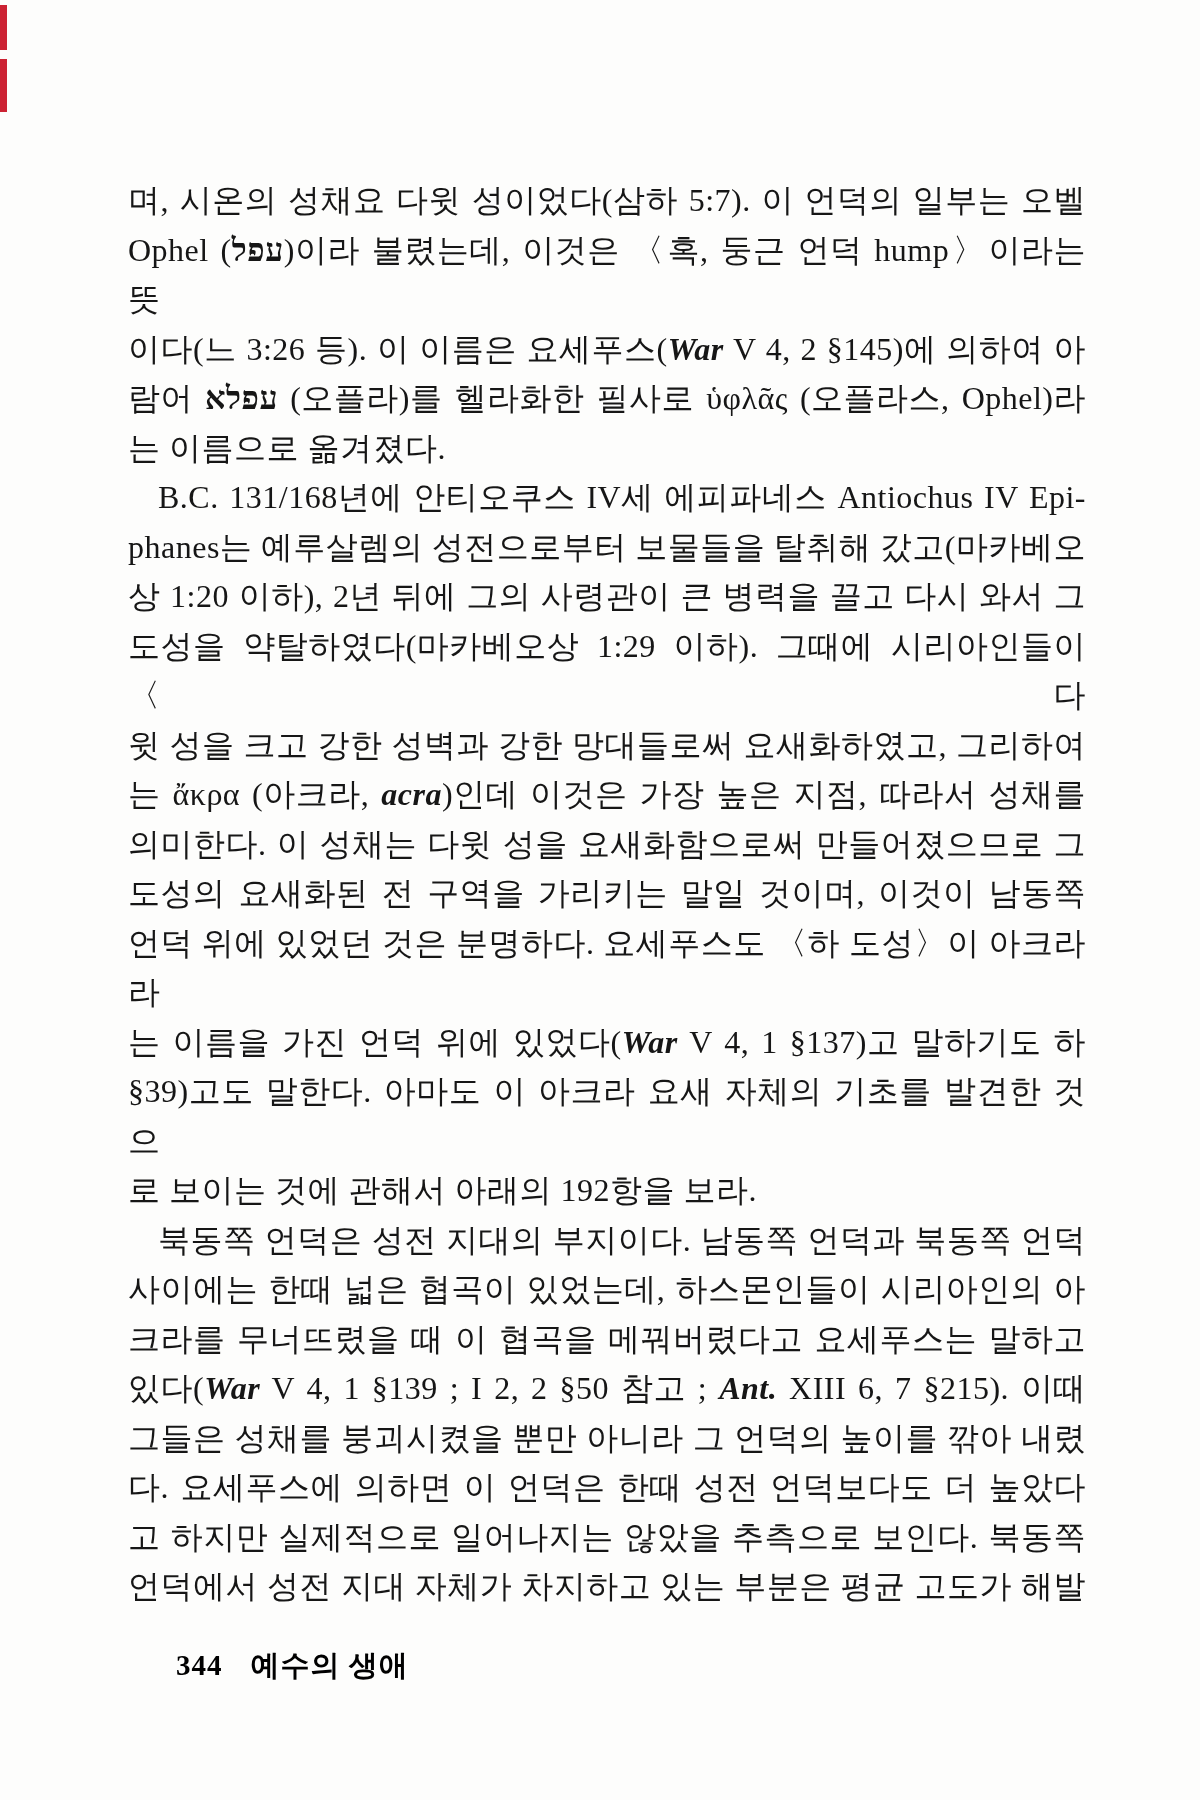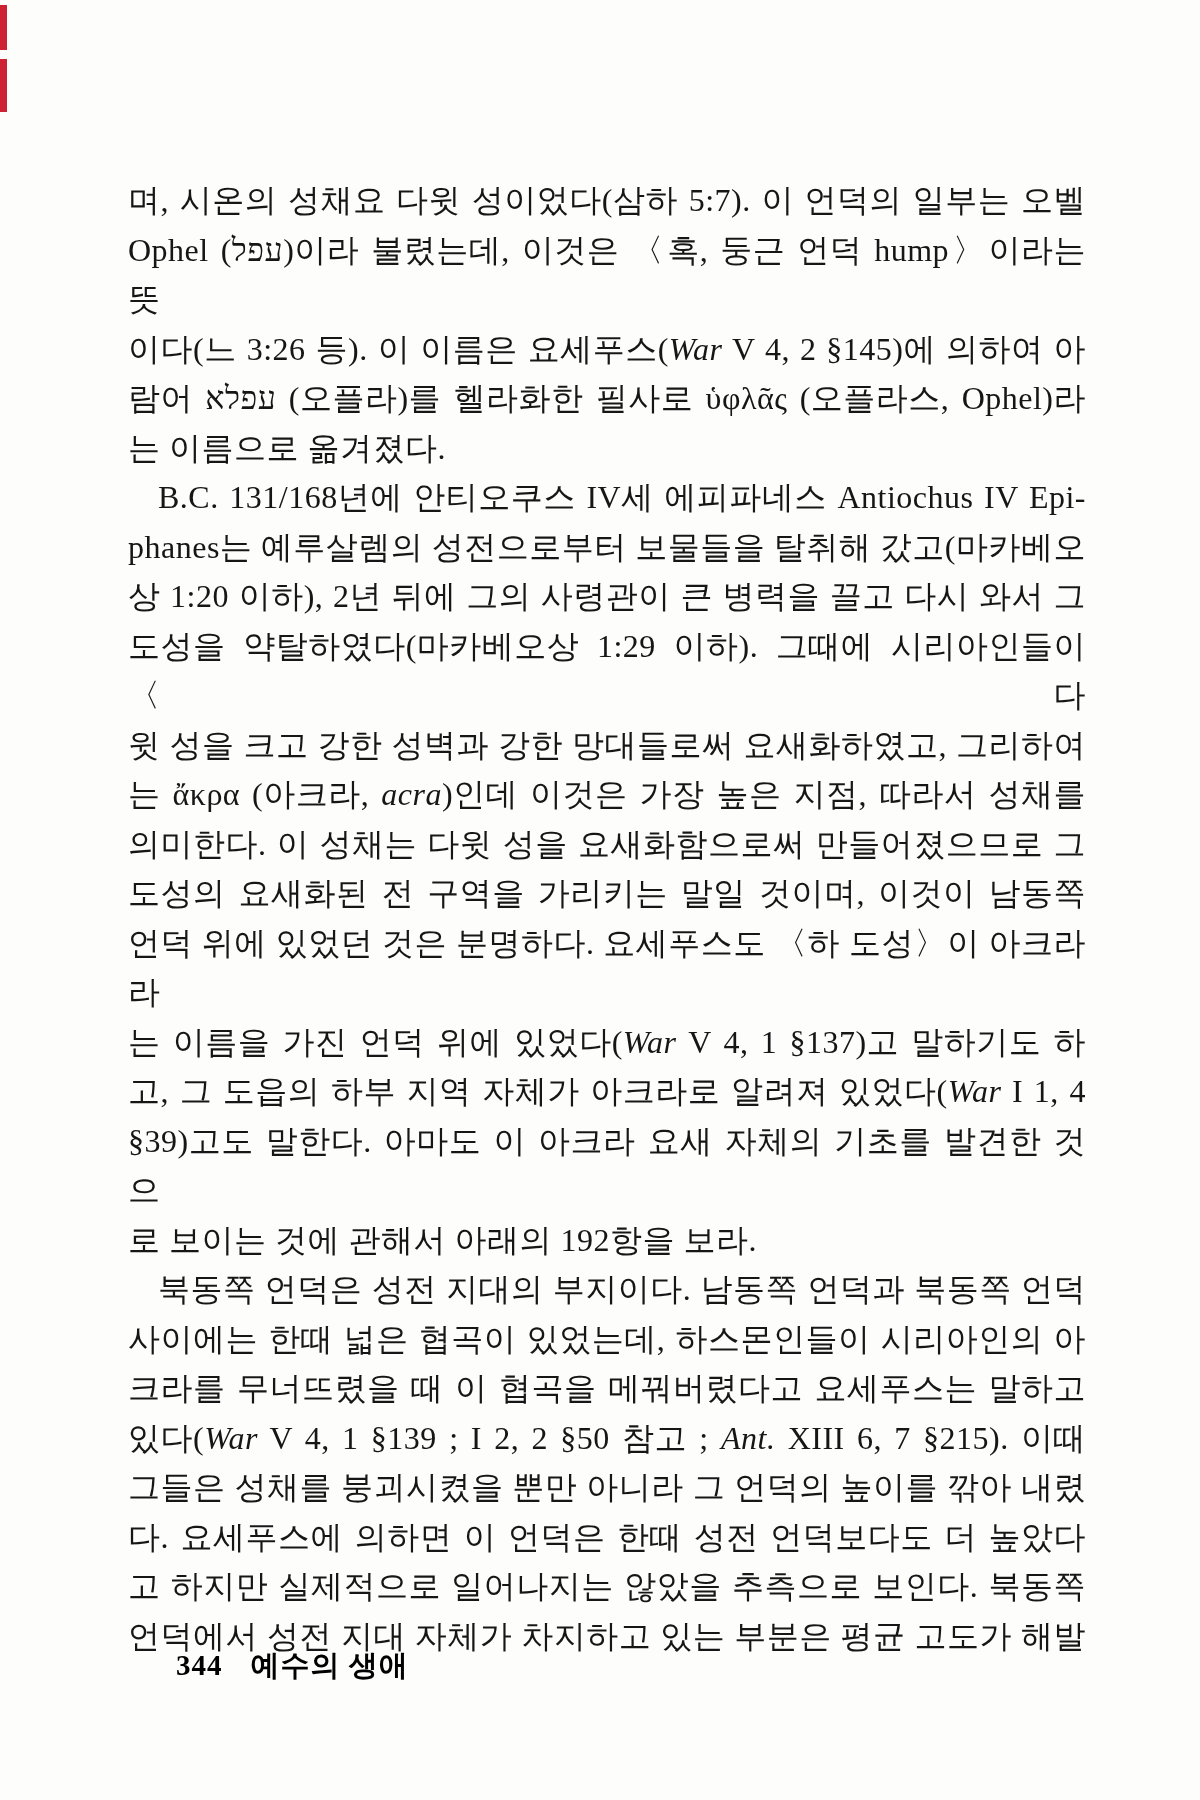--- a/index.html
+++ b/index.html
@@ -39,22 +39,22 @@
   .line {
     text-align: justify;
     text-align-last: justify;
     text-justify: inter-word;
     white-space: normal;
   }
   .line.para-end { text-align-last: left; }
   .line.indent   { text-indent: 30px; }
 
   .seg-plain  { font-style: normal; }
-  .seg-italic { font-style: italic; }
-  .seg-hebrew { font-weight: normal; }
+  .seg-italic { font-style: italic; font-weight: bold; }
+  .seg-hebrew { font-weight: bold; }
   .seg-greek  { font-style: normal; }
 
   .footer {
     position: absolute;
     left: 176px;
     top: 1646px;
     font-size: 29px;
     font-weight: 600;
     letter-spacing: 1px;
     color: #000000;
@@ -77,21 +77,20 @@
       <div class="line indent"><span class="seg-plain">B.C. 131/168년에 안티오쿠스 IV세 에피파네스 Antiochus IV Epi-</span></div>
       <div class="line"><span class="seg-plain">phanes는 예루살렘의 성전으로부터 보물들을 탈취해 갔고(마카베오</span></div>
       <div class="line"><span class="seg-plain">상 1:20 이하), 2년 뒤에 그의 사령관이 큰 병력을 끌고 다시 와서 그</span></div>
       <div class="line"><span class="seg-plain">도성을 약탈하였다(마카베오상 1:29 이하). 그때에 시리아인들이 〈다</span></div>
       <div class="line"><span class="seg-plain">윗 성을 크고 강한 성벽과 강한 망대들로써 요새화하였고, 그리하여</span></div>
       <div class="line"><span class="seg-plain">는 </span><span class="seg-greek">ἄκρα</span><span class="seg-plain"> (아크라, </span><span class="seg-italic">acra</span><span class="seg-plain">)인데 이것은 가장 높은 지점, 따라서 성채를</span></div>
       <div class="line"><span class="seg-plain">의미한다. 이 성채는 다윗 성을 요새화함으로써 만들어졌으므로 그</span></div>
       <div class="line"><span class="seg-plain">도성의 요새화된 전 구역을 가리키는 말일 것이며, 이것이 남동쪽</span></div>
       <div class="line"><span class="seg-plain">언덕 위에 있었던 것은 분명하다. 요세푸스도 〈하 도성〉이 아크라라</span></div>
       <div class="line"><span class="seg-plain">는 이름을 가진 언덕 위에 있었다(</span><span class="seg-italic">War</span><span class="seg-plain"> V 4, 1 §137)고 말하기도 하</span></div>
-      <div class="line"><span class="seg-plain">고, 그 도읍의 하부 지역 자체가 아크라로 알려져 있었다(</span><span class="seg-italic">War</span><span class="seg-plain"> I 1, 4</span></div>
       <div class="line"><span class="seg-plain">§39)고도 말한다. 아마도 이 아크라 요새 자체의 기초를 발견한 것으</span></div>
       <div class="line para-end"><span class="seg-plain">로 보이는 것에 관해서 아래의 192항을 보라.</span></div>
       <div class="line indent"><span class="seg-plain">북동쪽 언덕은 성전 지대의 부지이다. 남동쪽 언덕과 북동쪽 언덕</span></div>
       <div class="line"><span class="seg-plain">사이에는 한때 넓은 협곡이 있었는데, 하스몬인들이 시리아인의 아</span></div>
       <div class="line"><span class="seg-plain">크라를 무너뜨렸을 때 이 협곡을 메꿔버렸다고 요세푸스는 말하고</span></div>
       <div class="line"><span class="seg-plain">있다(</span><span class="seg-italic">War</span><span class="seg-plain"> V 4, 1 §139 ; I 2, 2 §50 참고 ; </span><span class="seg-italic">Ant.</span><span class="seg-plain"> XIII 6, 7 §215). 이때</span></div>
       <div class="line"><span class="seg-plain">그들은 성채를 붕괴시켰을 뿐만 아니라 그 언덕의 높이를 깎아 내렸</span></div>
       <div class="line"><span class="seg-plain">다. 요세푸스에 의하면 이 언덕은 한때 성전 언덕보다도 더 높았다</span></div>
       <div class="line"><span class="seg-plain">고 하지만 실제적으로 일어나지는 않았을 추측으로 보인다. 북동쪽</span></div>
       <div class="line"><span class="seg-plain">언덕에서 성전 지대 자체가 차지하고 있는 부분은 평균 고도가 해발</span></div>

